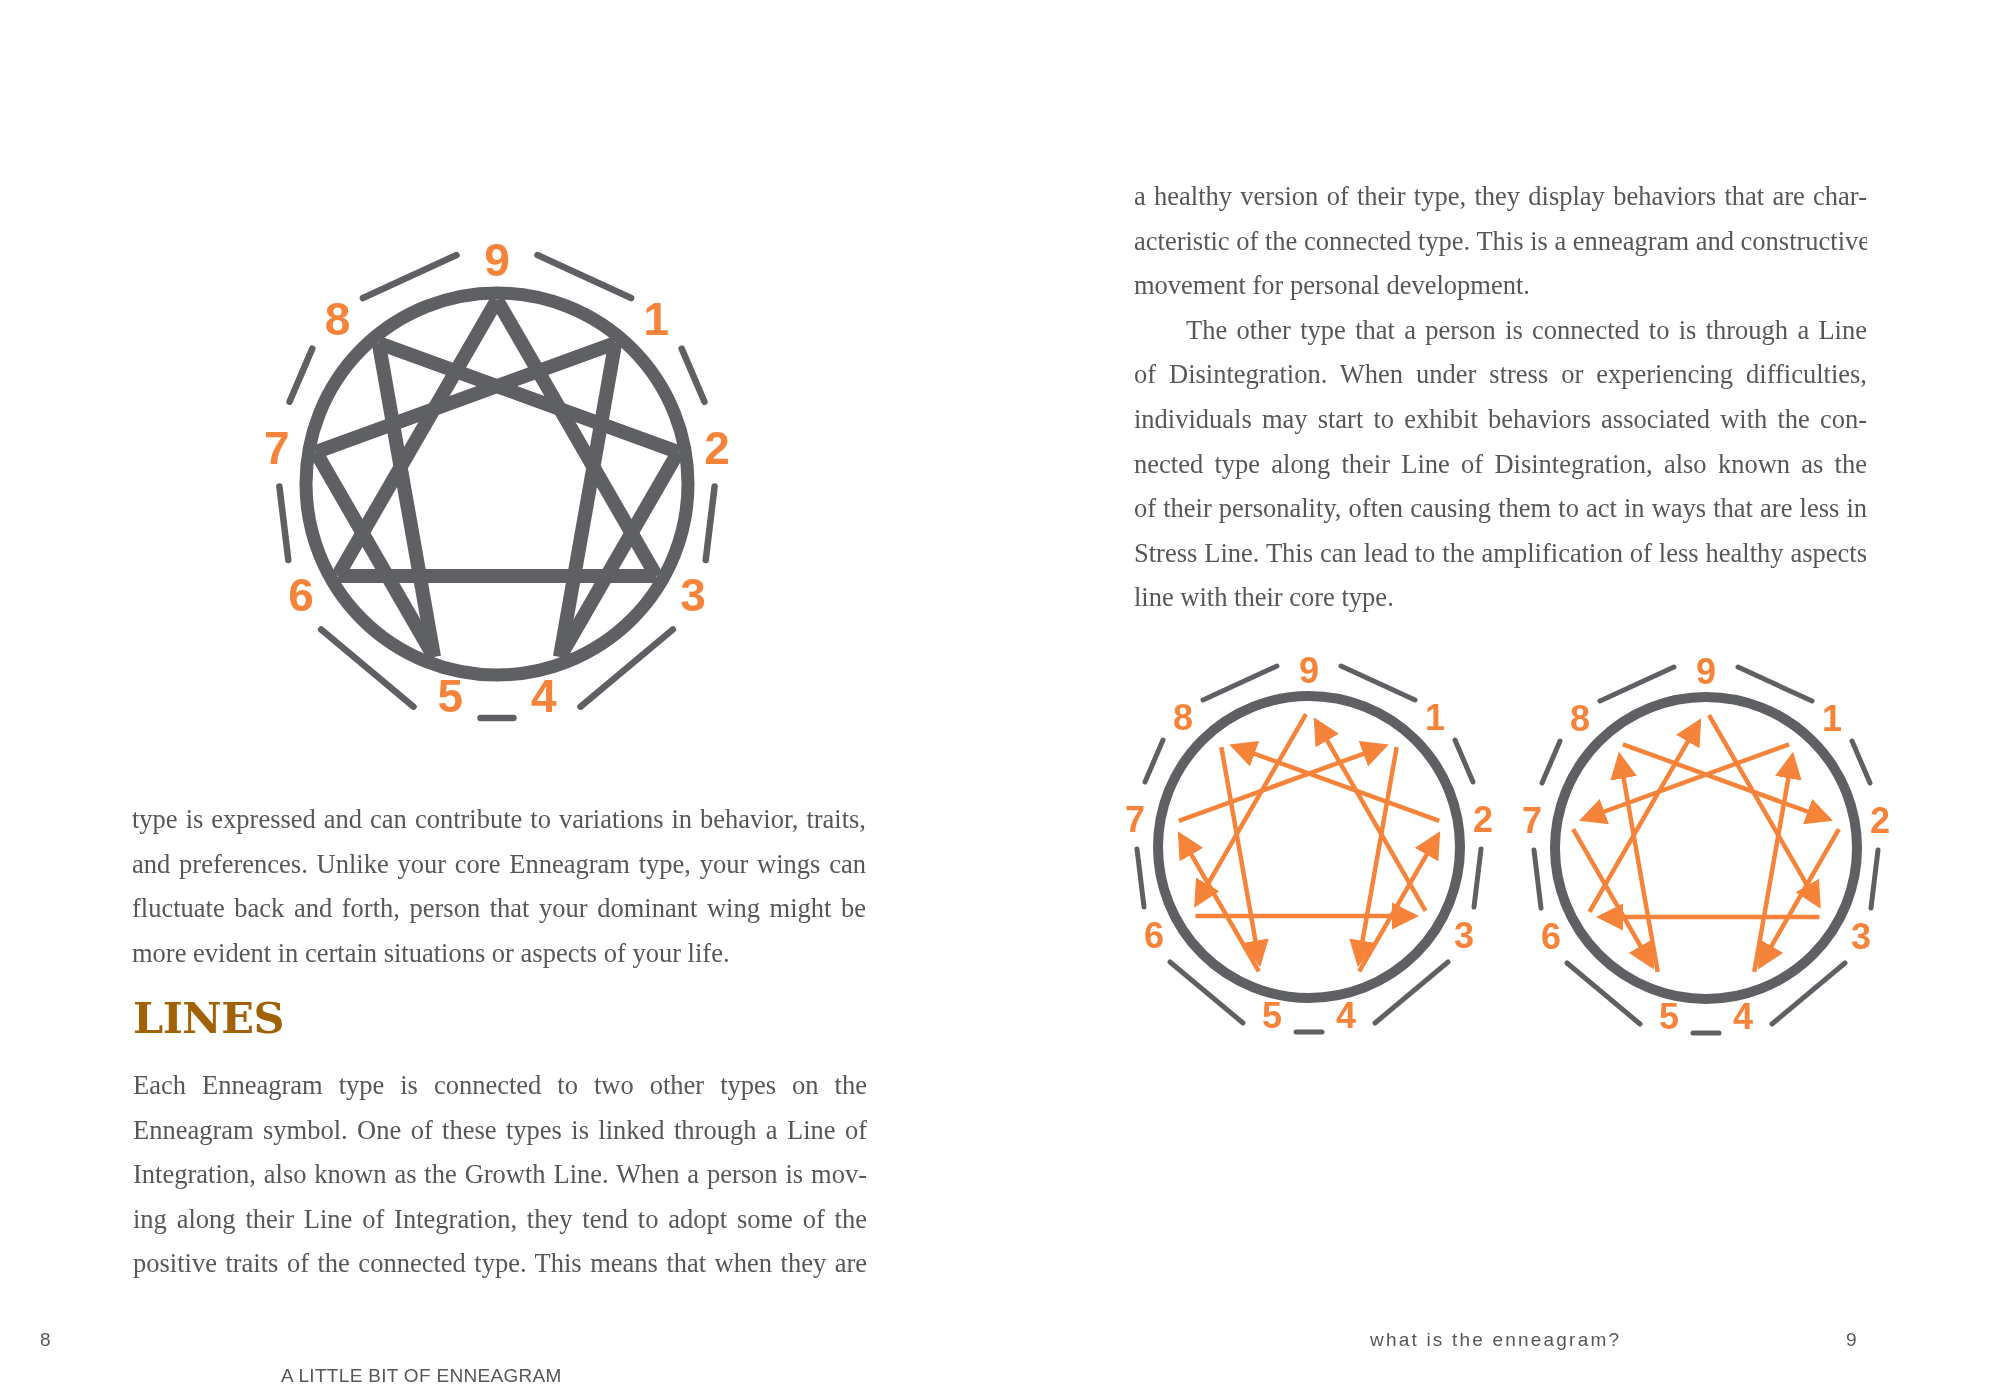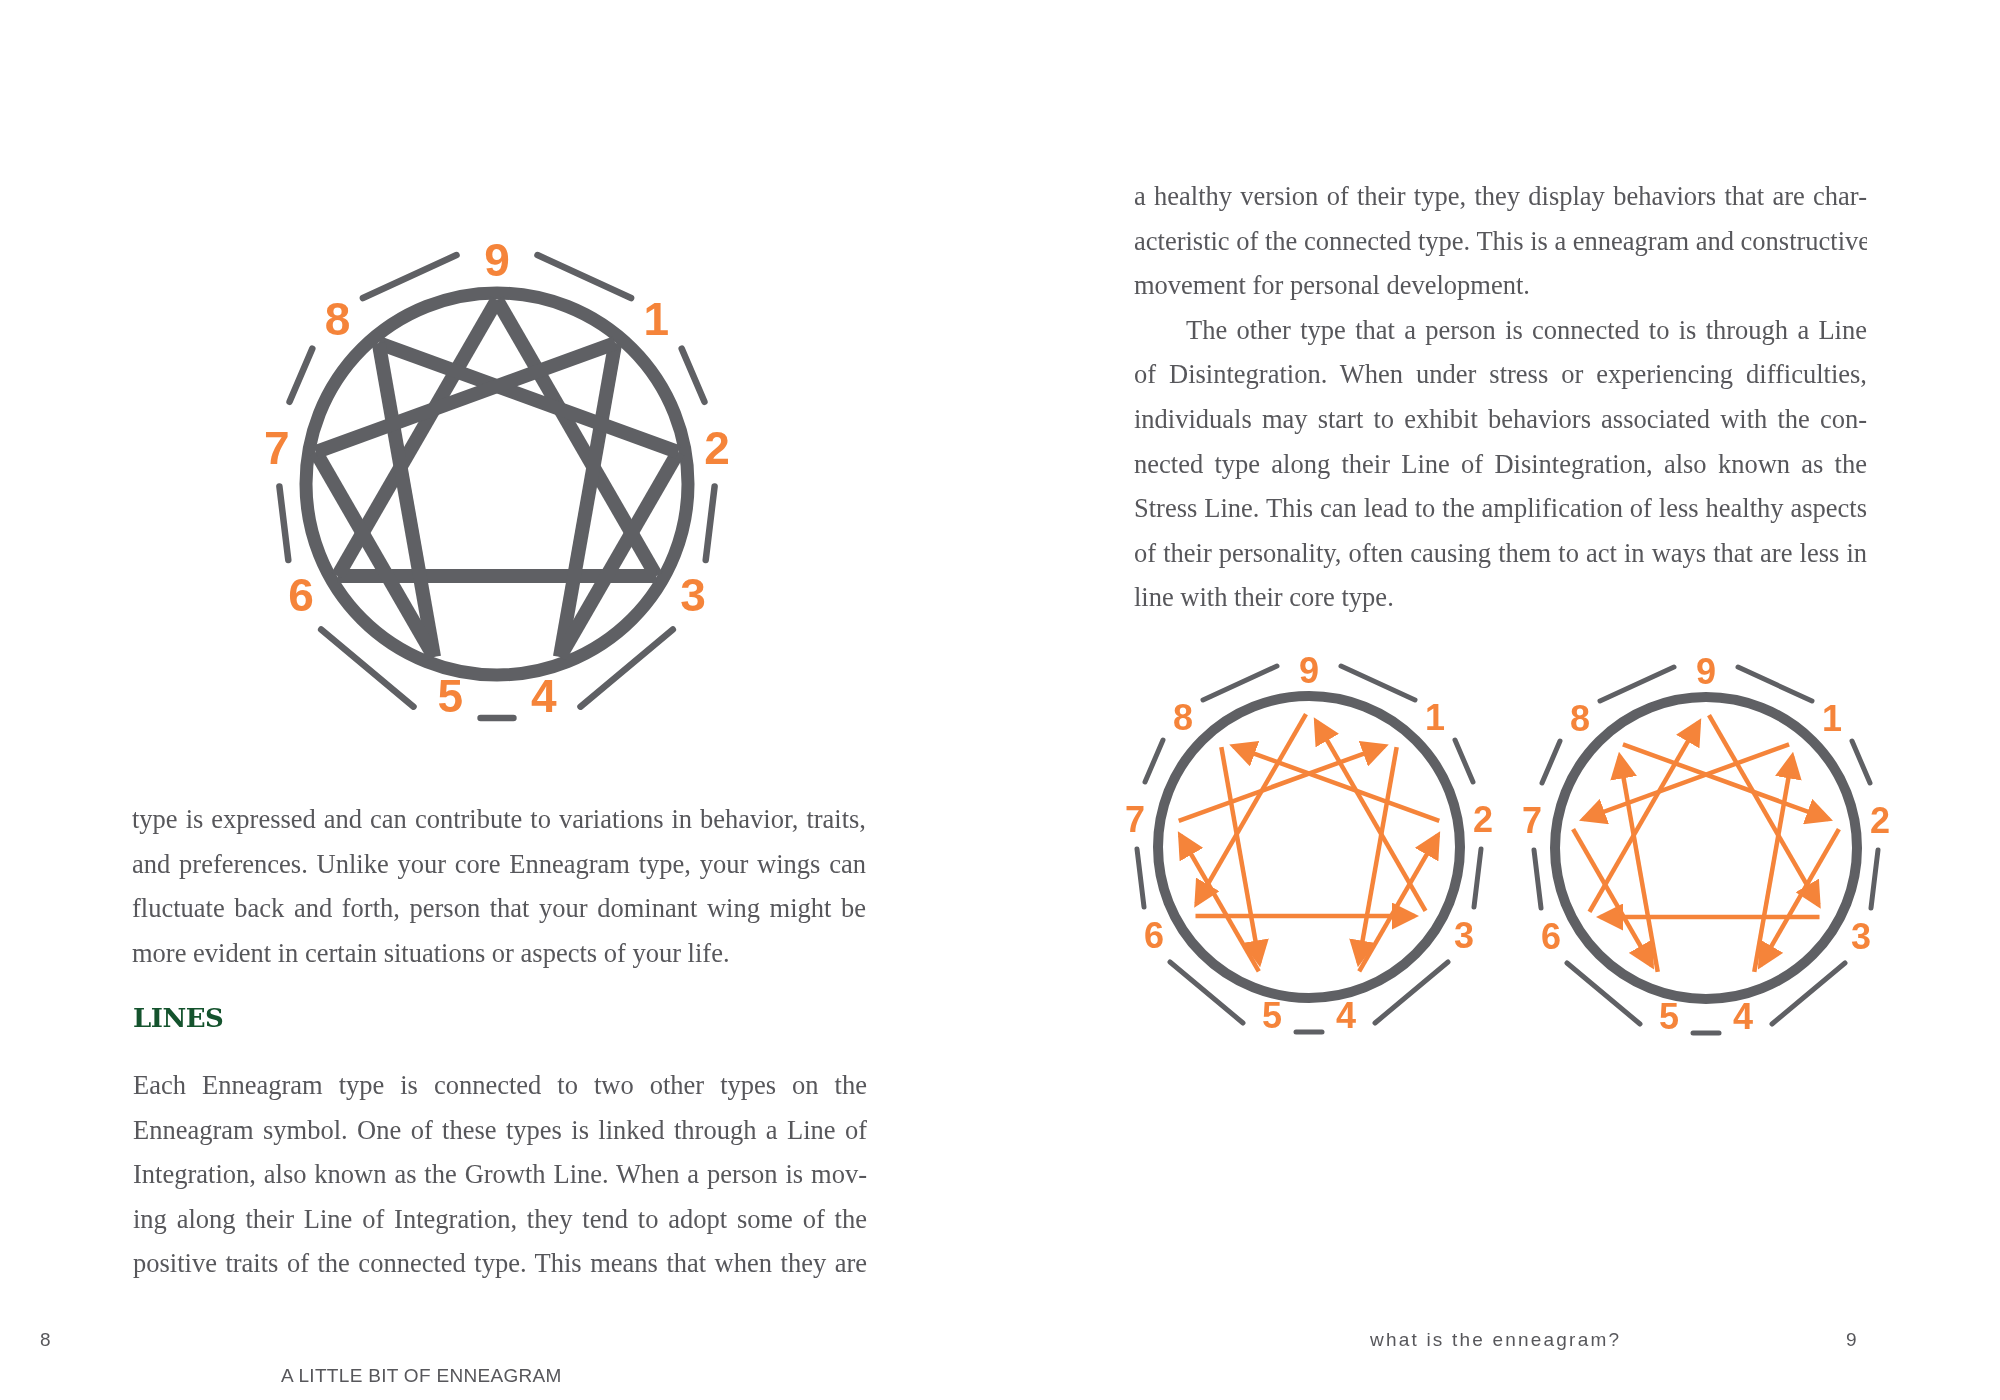--- a/index.html
+++ b/index.html
@@ -4,21 +4,21 @@
 <style>
   html, body { margin:0; padding:0; }
   body { width:2000px; height:1400px; background:#ffffff; position:relative; overflow:hidden; }
   .page { position:absolute; top:0; height:1400px; width:1000px; }
   .page.left { left:0; }
   .page.right { left:1000px; }
   .col { position:absolute; font-family:"Liberation Serif","DejaVu Serif",serif; color:#57575b; font-size:26.5px;margin-top:17px; }
   .col .line { display:block; height:44.6px; line-height:44.6px; white-space:nowrap; text-align:justify; text-align-last:justify; overflow:hidden; }
   .col .line.last { text-align-last:left; }
   .col .line.indent { padding-left:52px; }
-  .heading { position:absolute; left:133px; top:996px; font-family:"DejaVu Serif","Liberation Serif",serif; font-weight:bold; font-size:26px; line-height:44px; color:#14532d; letter-spacing:-0.5px; }
+  .heading { position:absolute; left:133px; top:996px; font-family:"DejaVu Serif","Liberation Serif",serif; font-weight:bold; font-size:43px; line-height:44px; color:#a16207; letter-spacing:-0.5px; }
   .footer { position:absolute; font-family:"Liberation Sans","DejaVu Sans",sans-serif; color:#57575b; font-size:19px; line-height:24px; top:1328px; }
   .diagram { position:absolute; left:0; top:0; width:2000px; height:1400px; pointer-events:none; }
   .diagram svg { position:absolute; left:0; top:0; }
   .lbl { font-family:"Liberation Sans","DejaVu Sans",sans-serif; font-weight:bold; fill:#f5843a; text-anchor:middle; dominant-baseline:central; }
 </style>
 </head>
 <body>
 
 <div class="page left">
 
@@ -81,22 +81,22 @@
 <div class="page right">
 
   <div class="col" style="left:134px; top:157px; width:733px;">
     <span class="line">a healthy version of their type, they display behaviors that are char-</span>
     <span class="line">acteristic of the connected type. This is a enneagram and constructive</span>
     <span class="line last">movement for personal development.</span>
     <span class="line indent">The other type that a person is connected to is through a Line</span>
     <span class="line">of Disintegration. When under stress or experiencing difficulties,</span>
     <span class="line">individuals may start to exhibit behaviors associated with the con-</span>
     <span class="line">nected type along their Line of Disintegration, also known as the</span>
+    <span class="line">of their personality, often causing them to act in ways that are less in</span>
     <span class="line">Stress Line. This can lead to the amplification of less healthy aspects</span>
-    <span class="line">of their personality, often causing them to act in ways that are less in</span>
     <span class="line last">line with their core type.</span>
   </div>
 
   <div class="footer" style="left:370px; letter-spacing:2.2px;">what is the enneagram?</div>
   <div class="footer" style="left:846px;">9</div>
 </div>
 
 <div class="diagram">
   <svg id="int-svg" width="2000" height="1400" viewBox="0 0 2000 1400">
       <defs>

